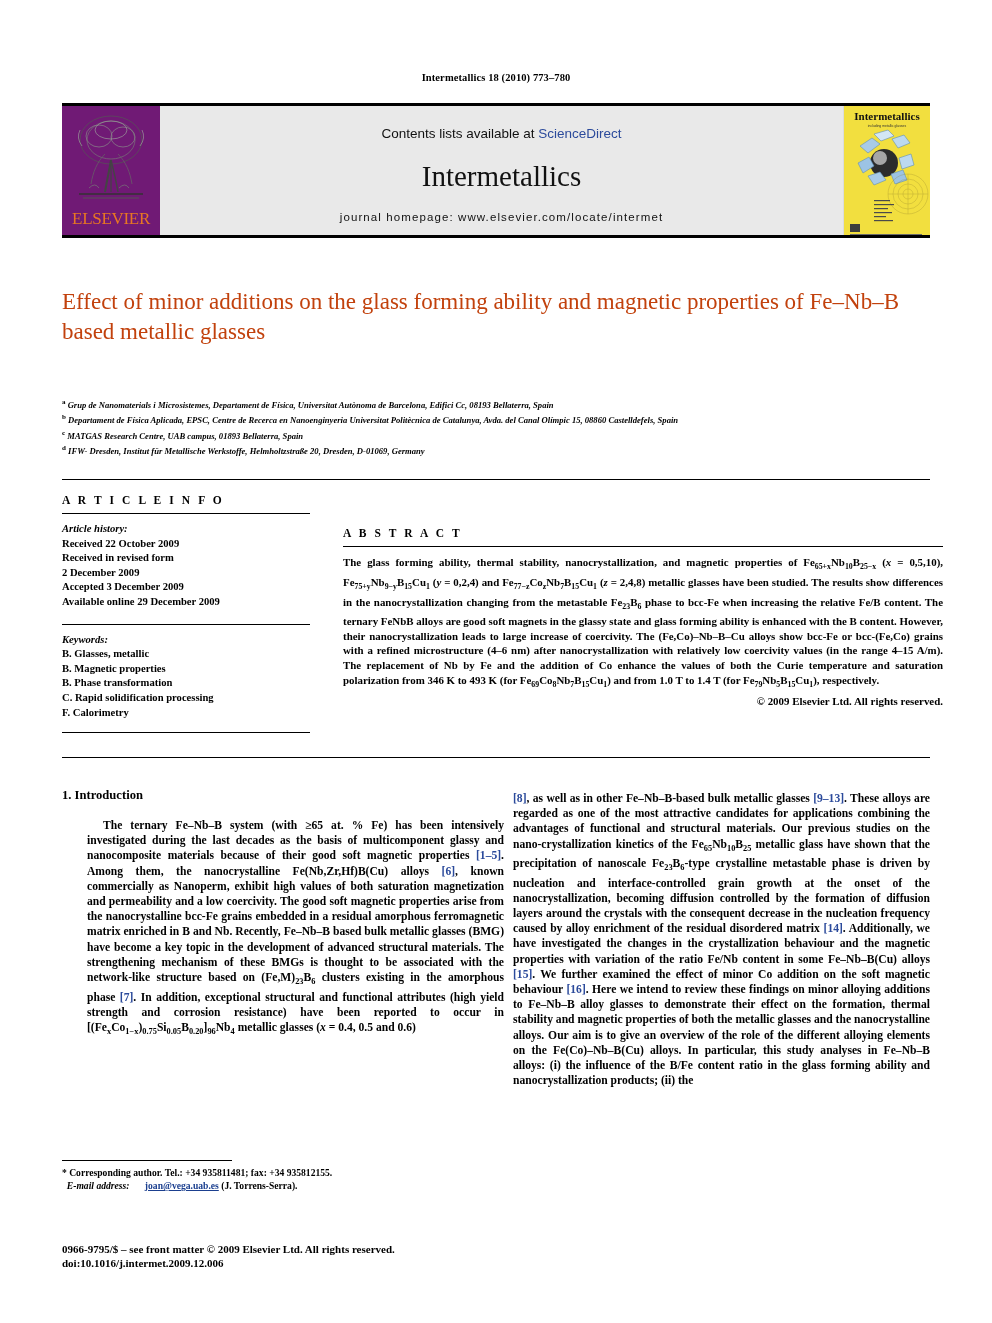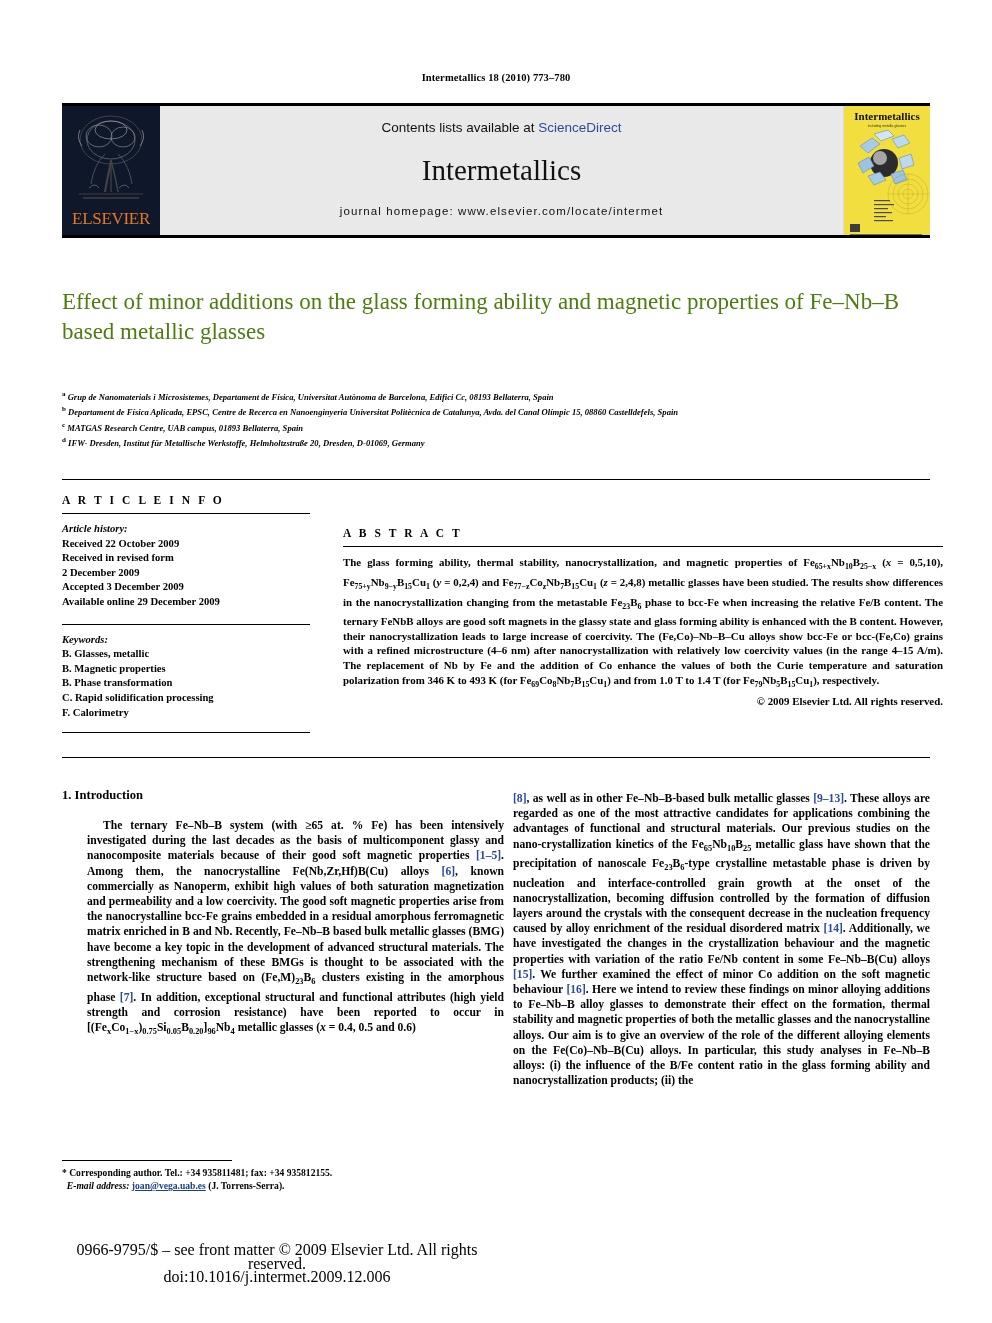--- a/index.html
+++ b/index.html
@@ -50,21 +50,21 @@
     position: relative;
     width: 100%;
     height: 100%;
     display: flex;
     align-items: stretch;
   }
   .elsevier-logo {
     width: 98px;
     flex: 0 0 98px;
     position: relative;
-    background: #0f172a;
+    background: #701a75;
     padding-top: 4px;
     box-sizing: border-box;
   }
   .tree-svg { display: block; margin: 0 auto; }
   .elsevier-word {
     position: absolute;
     bottom: 6px;
     left: 0;
     width: 98px;
     text-align: center;
@@ -76,21 +76,21 @@
   }
   .masthead-center {
     flex: 1 1 auto;
     background: #e9e9e9;
     position: relative;
   }
   .contents-line {
     text-align: center;
     font-size: 13.5px;
     font-family: "Liberation Sans", sans-serif;
-    padding-top: 14px;
+    padding-top: 20px;
     color: #111;
   }
   .contents-line .sd-link { color: #2b4a9b; }
   .journal-name {
     text-align: center;
     font-family: "Liberation Serif", serif;
     font-size: 29px;
     margin-top: 19px;
     color: #111;
   }
@@ -113,34 +113,34 @@
 
   
   .title {
     position: absolute;
     top: 287px;
     left: 62px;
     width: 880px;
     font-size: 23px;
     line-height: 30px;
     font-family: "Liberation Serif", serif;
-    color: #4d7c0f;
+    color: #c2410c;
   }
   .authors {
     position: absolute;
     top: 362px;
     left: 62px;
     width: 880px;
     font-size: 15.5px;
     line-height: 20px;
   }
   .authors sup { color: #2b4a9b; font-size: 9.5px; }
   .affiliations {
     position: absolute;
-    top: 388px;
+    top: 396px;
     left: 62px;
     width: 880px;
     font-size: 8.6px;
     line-height: 12.6px;
     font-style: italic;
     font-weight: bold;
   }
   .affiliations sup { font-size: 7px; font-style: normal; }
 
   
@@ -228,31 +228,30 @@
   .footnote {
     position: absolute;
     top: 1166px;
     left: 62px;
     width: 417px;
     font-size: 9.6px;
     line-height: 13.2px;
     font-weight: bold;
   }
   .footnote .ital { font-style: italic; }
-  .mailto { color: #1b3f8f; text-decoration: underline; }
+  .mailto { color: #1b3f8f; text-decoration: underline; margin-left: 13px; }
 
   .issn-block {
     position: absolute;
     top: 1243px;
     left: 62px;
     width: 430px;
-    font-size: 16px;
+    font-size: 11px;
     line-height: 13.6px;
-    font-weight: normal;
-    text-align: center;
+    font-weight: bold;
   }
 
   sub { font-size: 0.72em; }
   sup { font-size: 0.72em; }
 </style>
 </head>
 <body>
 
 <div class="page">
 

